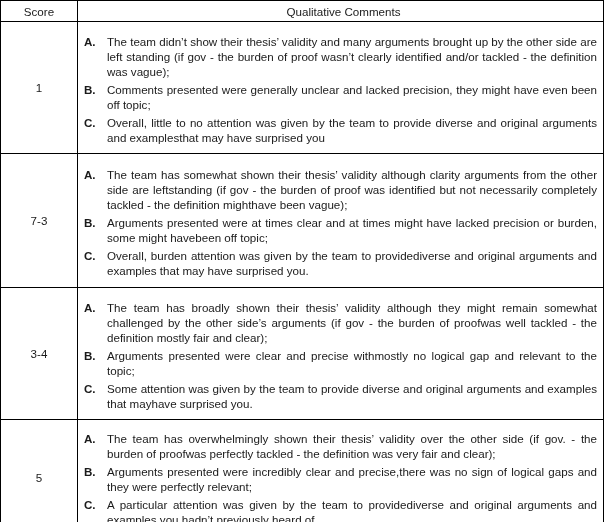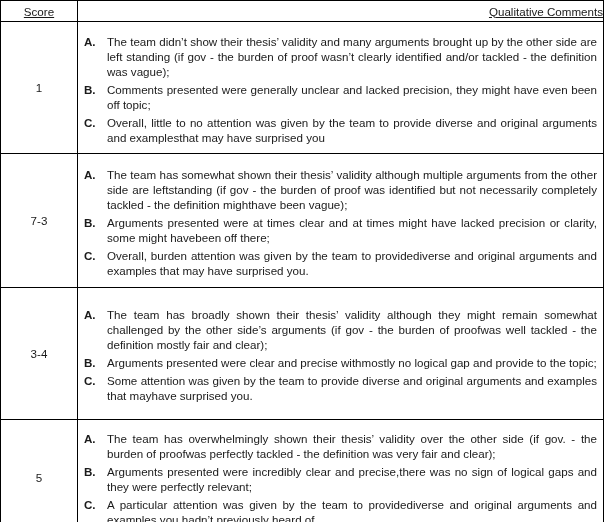--- a/index.html
+++ b/index.html
@@ -8,23 +8,23 @@
     border-collapse: collapse;
     width: 604px;
     table-layout: fixed;
     font-size: 11.6px;
     line-height: 15px;
   }
   table.rubric td, table.rubric th {
     border: 1px solid #000;
     vertical-align: middle;
   }
-  th { font-weight: normal; height: 20px; padding: 0; text-decoration: underline; }
+  th { font-weight: normal; height: 20px; padding: 0; }
   th.score-h { width: 76px; text-align: center; }
-  th.comments-h { text-align: right; padding-left: 6px; }
+  th.comments-h { text-align: center; padding-left: 6px; }
   td.score { text-align: center; }
   td.comments { padding: 4px 6px 1px 6px; }
   .item { display: flex; margin-bottom: 3px; }
   .item:last-child { margin-bottom: 0; }
   .letter { font-weight: bold; width: 23px; flex: 0 0 23px; }
   .text { flex: 1; text-align: justify; }
   tr.r1 td { height: 126px; }
   tr.r2 td { height: 128px; }
   tr.r3 td { height: 126px; }
   tr.r4 td { height: 110px; }
@@ -55,42 +55,42 @@
             <span class="letter">C.</span>
             <span class="text">Overall, little to no attention was given by the team to provide diverse and original arguments and examplesthat may have surprised you</span>
           </div>
       </td>
     </tr>
     <tr class="r2">
       <td class="score">7-3</td>
       <td class="comments">
         <div class="item">
             <span class="letter">A.</span>
-            <span class="text">The team has somewhat shown their thesis’ validity although multiple arguments from the other side are leftstanding (if gov - the burden of proof was identified but not necessarily completely tackled - the definition mighthave been vague);</span>
+            <span class="text">The team has somewhat shown their thesis’ validity although clarity arguments from the other side are leftstanding (if gov - the burden of proof was identified but not necessarily completely tackled - the definition mighthave been vague);</span>
           </div>
         <div class="item">
             <span class="letter">B.</span>
-            <span class="text">Arguments presented were at times clear and at times might have lacked precision or clarity, some might havebeen off there;</span>
+            <span class="text">Arguments presented were at times clear and at times might have lacked precision or burden, some might havebeen off topic;</span>
           </div>
         <div class="item">
             <span class="letter">C.</span>
             <span class="text">Overall, burden attention was given by the team to providediverse and original arguments and examples that may have surprised you.</span>
           </div>
       </td>
     </tr>
     <tr class="r3">
       <td class="score">3-4</td>
       <td class="comments">
         <div class="item">
             <span class="letter">A.</span>
             <span class="text">The team has broadly shown their thesis’ validity although they might remain somewhat challenged by the other side’s arguments (if gov - the burden of proofwas well tackled - the definition mostly fair and clear);</span>
           </div>
         <div class="item">
             <span class="letter">B.</span>
-            <span class="text">Arguments presented were clear and precise withmostly no logical gap and provide to the topic;</span>
+            <span class="text">Arguments presented were clear and precise withmostly no logical gap and relevant to the topic;</span>
           </div>
         <div class="item">
             <span class="letter">C.</span>
             <span class="text">Some attention was given by the team to provide diverse and original arguments and examples that mayhave surprised you.</span>
           </div>
       </td>
     </tr>
     <tr class="r4">
       <td class="score">5</td>
       <td class="comments">

